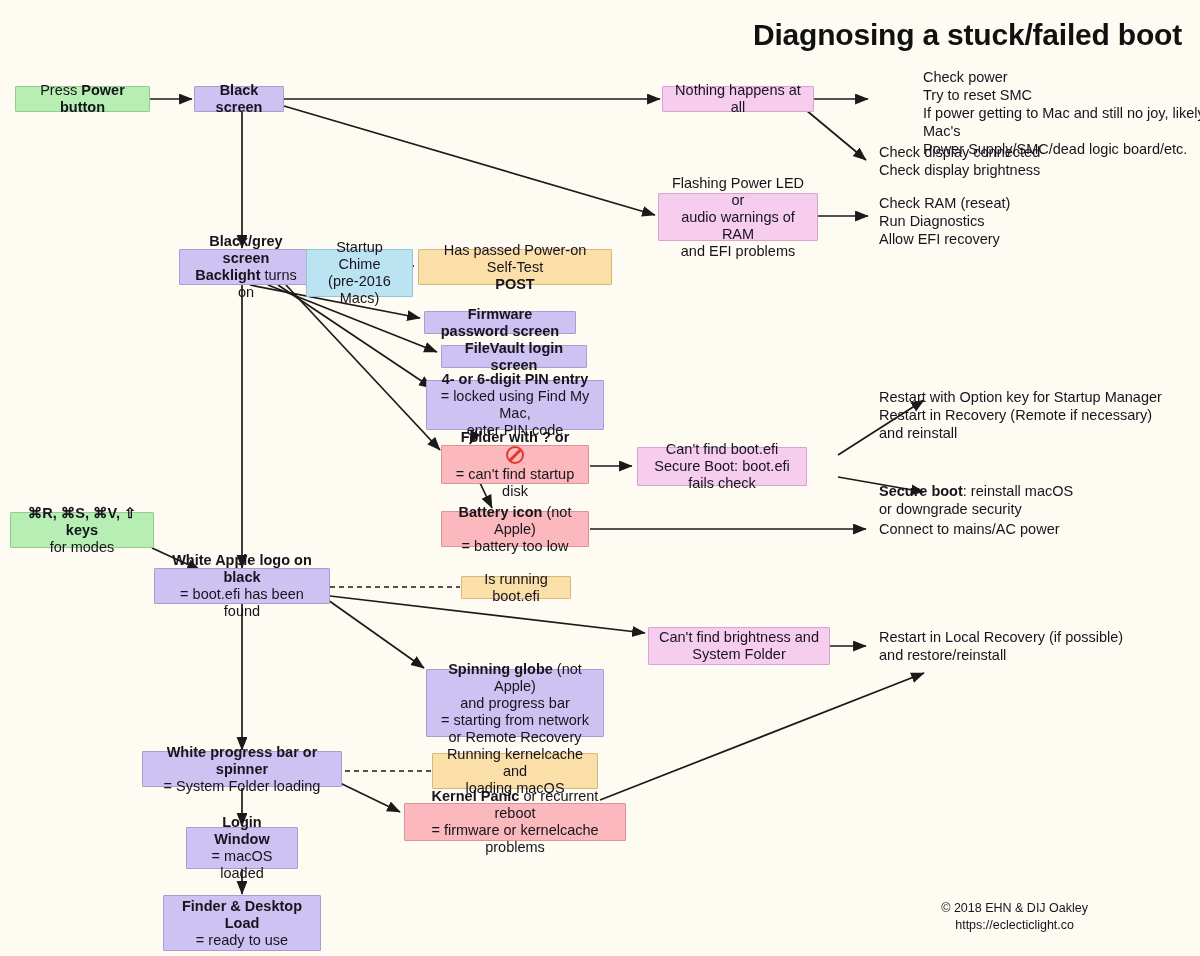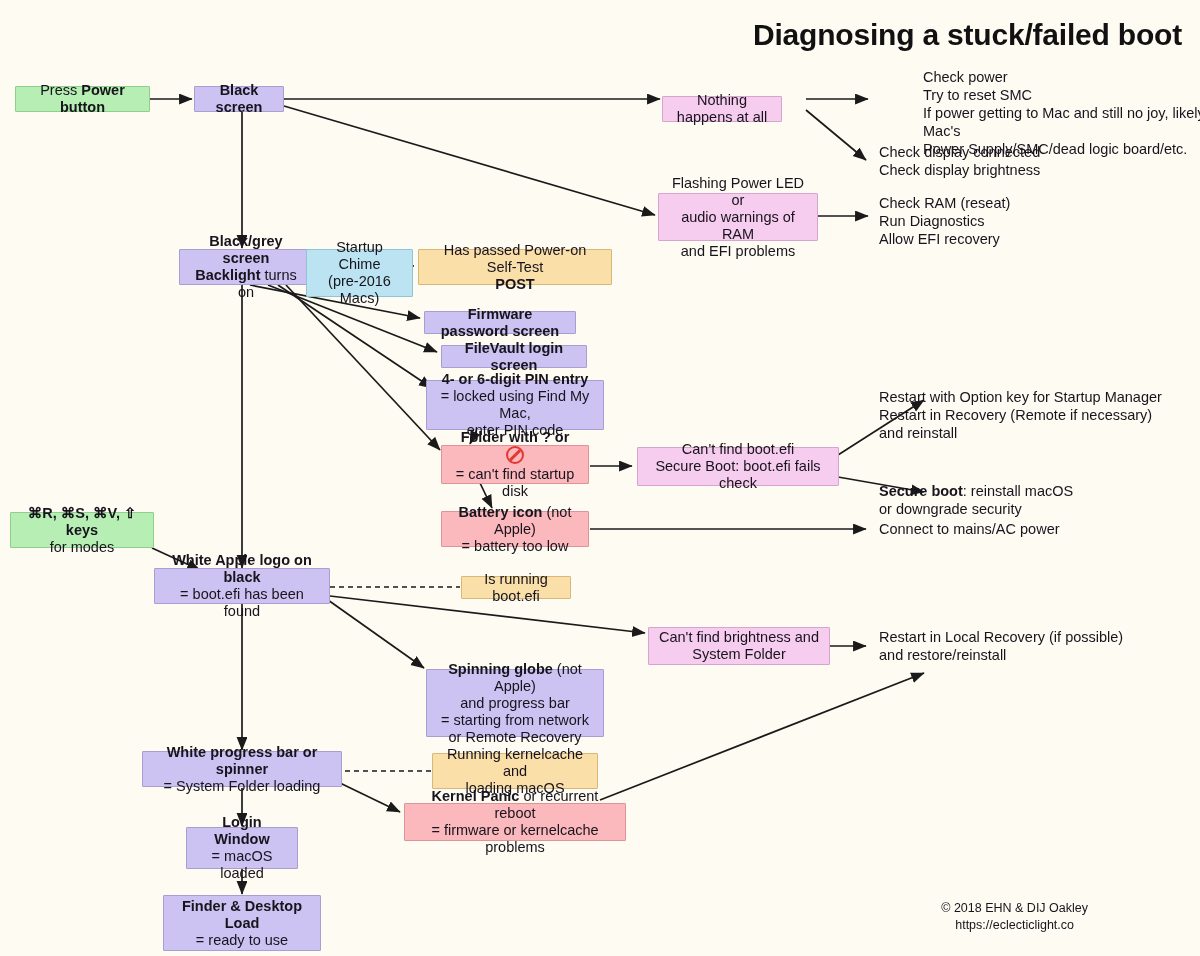--- a/index.html
+++ b/index.html
@@ -141,21 +141,21 @@
   </svg>
 
   <div class="node n-green" style="left:15px; top:86px; width:135px; height:26px;">
     <div class="inner"><span>Press </span><b>Power button</b></div>
   </div>
 
   <div class="node n-purple" style="left:194px; top:86px; width:90px; height:26px; font-weight:bold;justify-content:center;">
     <div class="inner">Black screen</div>
   </div>
 
-  <div class="node n-pink" style="left:662px; top:96px; width:120px; height:26px;">
+  <div class="node n-pink" style="left:662px; top:86px; width:152px; height:26px;">
     <div class="inner">Nothing happens at all</div>
   </div>
 
   <div class="note" style="left:879px; top:68px; width:310px;margin-left:44px;">Check power
 Try to reset SMC
 If power getting to Mac and still no joy, likely Mac's
 Power Supply/SMC/dead logic board/etc.</div>
 
   <div class="note" style="left:879px; top:143px; width:260px;">Check display connected
 Check display brightness</div>
@@ -207,21 +207,21 @@
     </div>
   </div>
 
   <div class="node n-red" style="left:441px; top:445px; width:148px; height:39px;">
     <div class="inner">
       <b>Folder with ? or </b><span class="noentry"></span><br>
       <span>= can't find startup disk</span>
     </div>
   </div>
 
-  <div class="node n-pink" style="left:637px; top:447px; width:202px; height:39px;">
+  <div class="node n-pink" style="left:637px; top:447px; width:170px; height:39px;">
     <div class="inner">
       <span>Can't find boot.efi</span><br>
       <span>Secure Boot: boot.efi fails check</span>
     </div>
   </div>
 
   <div class="note" style="left:879px; top:388px; width:300px;">Restart with Option key for Startup Manager
 Restart in Recovery (Remote if necessary)
 and reinstall</div>
 

